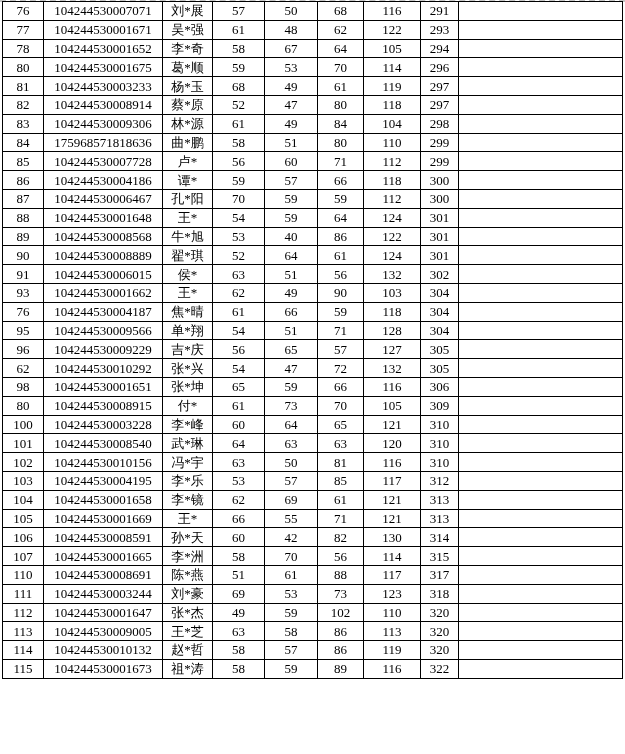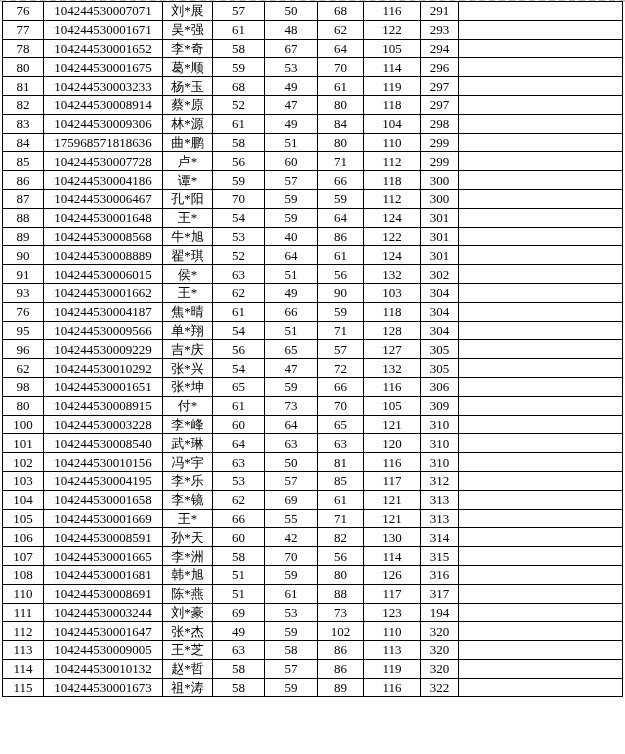--- a/index.html
+++ b/index.html
@@ -386,50 +386,39 @@
         <td>104244530001665</td>
         <td>李*洲</td>
         <td>58</td>
         <td>70</td>
         <td>56</td>
         <td>114</td>
         <td>315</td>
         <td></td>
       </tr>
       <tr>
-        <td>108</td>
-        <td>104244530001681</td>
-        <td>韩*旭</td>
-        <td>51</td>
-        <td>59</td>
-        <td>80</td>
-        <td>126</td>
-        <td>316</td>
-        <td></td>
-      </tr>
-      <tr>
         <td>110</td>
         <td>104244530008691</td>
         <td>陈*燕</td>
         <td>51</td>
         <td>61</td>
         <td>88</td>
         <td>117</td>
         <td>317</td>
         <td></td>
       </tr>
       <tr>
         <td>111</td>
         <td>104244530003244</td>
         <td>刘*豪</td>
         <td>69</td>
         <td>53</td>
         <td>73</td>
         <td>123</td>
-        <td>194</td>
+        <td>318</td>
         <td></td>
       </tr>
       <tr>
         <td>112</td>
         <td>104244530001647</td>
         <td>张*杰</td>
         <td>49</td>
         <td>59</td>
         <td>102</td>
         <td>110</td>

